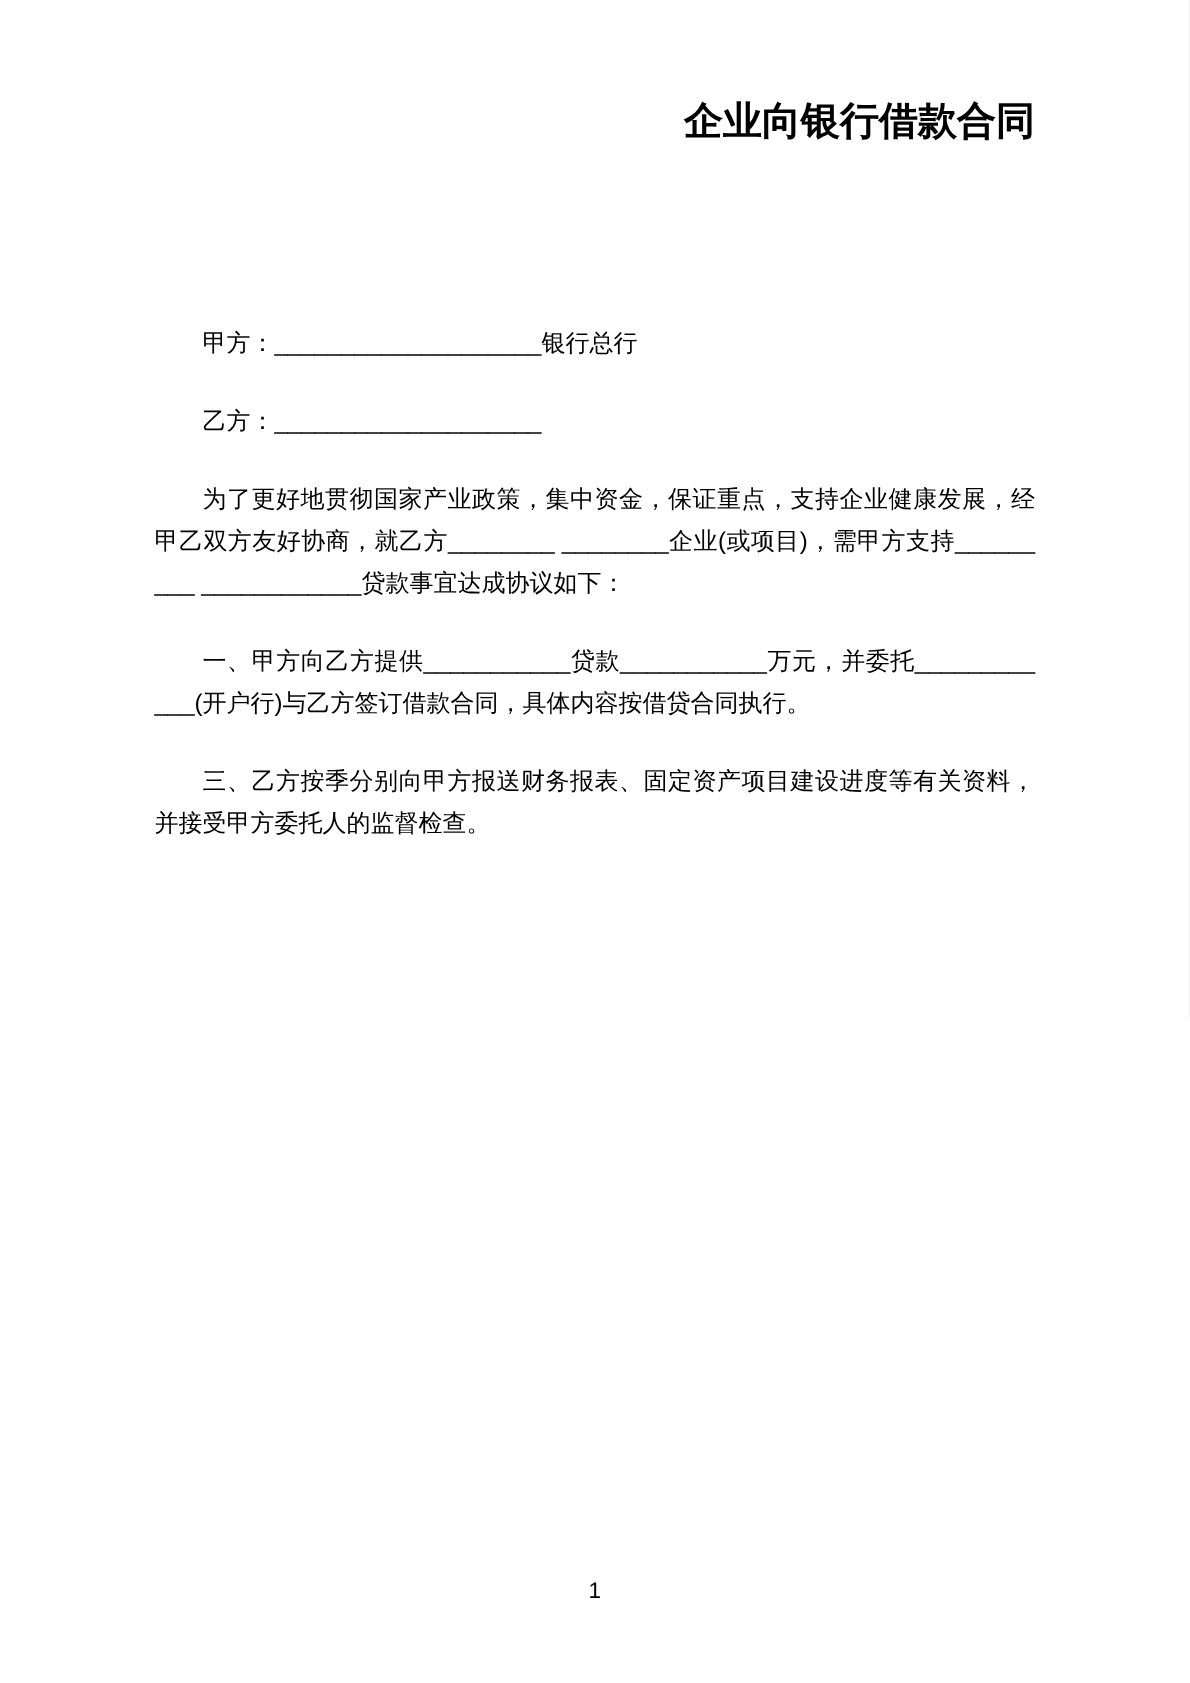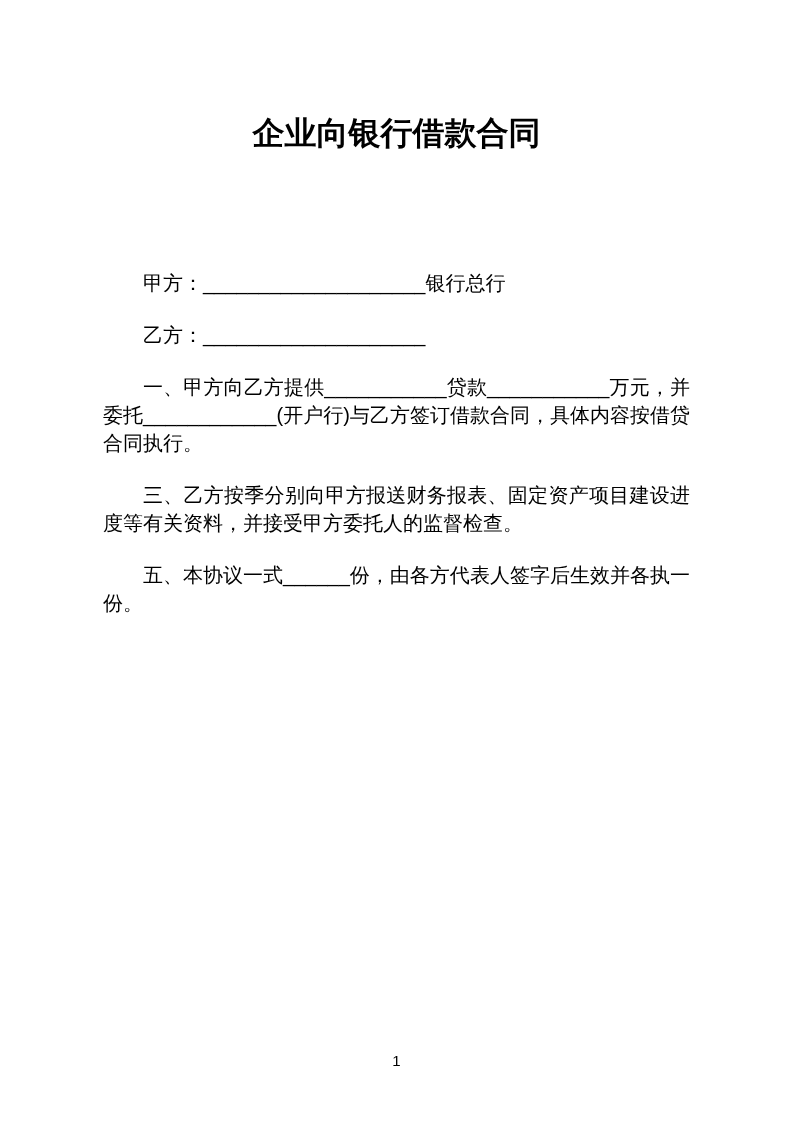--- a/index.html
+++ b/index.html
@@ -16,30 +16,30 @@
     color: #000000;
     font-family: "Liberation Sans", sans-serif;
     overflow: hidden;
     box-sizing: border-box;
   }
   .content {
     padding: 0 103px;
   }
   .doc-title {
     margin: 0 0 118px 0;
-    padding-top: 115px;
-    font-size: 32px;
+    padding-top: 62px;
+    font-size: 26px;
     line-height: 36px;
     font-weight: bold;
-    text-align: center;
+    text-align: right;
     letter-spacing: 0;
   }
   .doc-par {
     margin: 0 0 24px 0;
-    font-size: 20px;
+    font-size: 16px;
     line-height: 28px;
     text-indent: 2em;
     text-align: justify;
     word-break: break-all;
   }
   .doc-par.mb-lg {
     margin-bottom: 32px;
   }
   .doc-par.sig {
     margin-bottom: 27px;
@@ -60,28 +60,28 @@
 
 <div class="page">
   <div class="content">
 
     <h1 class="doc-title">企业向银行借款合同</h1>
 
     <p class="doc-par">甲方：____________________银行总行</p>
 
     <p class="doc-par">乙方：____________________</p>
 
+    <p class="doc-par">为了更好地贯彻国家产业政策，集中资金，保证重点，支持企业健康发展，经甲乙双方友好协商，就乙方________ ________企业(或项目)，需甲方支持_________ ____________贷款事宜达成协议如下：</p>
 
     <p class="doc-par">一、甲方向乙方提供___________贷款___________万元，并委托____________(开户行)与乙方签订借款合同，具体内容按借贷合同执行。</p>
 
 
     <p class="doc-par">三、乙方按季分别向甲方报送财务报表、固定资产项目建设进度等有关资料，并接受甲方委托人的监督检查。</p>
 
 
-    <p class="doc-par mb-lg">五、本协议一式______份，由各方代表人签字后生效并各执一份。</p>
 
 
 
 
   </div>
 
   <div class="page-number">1</div>
 </div>
 
 </body></html>

